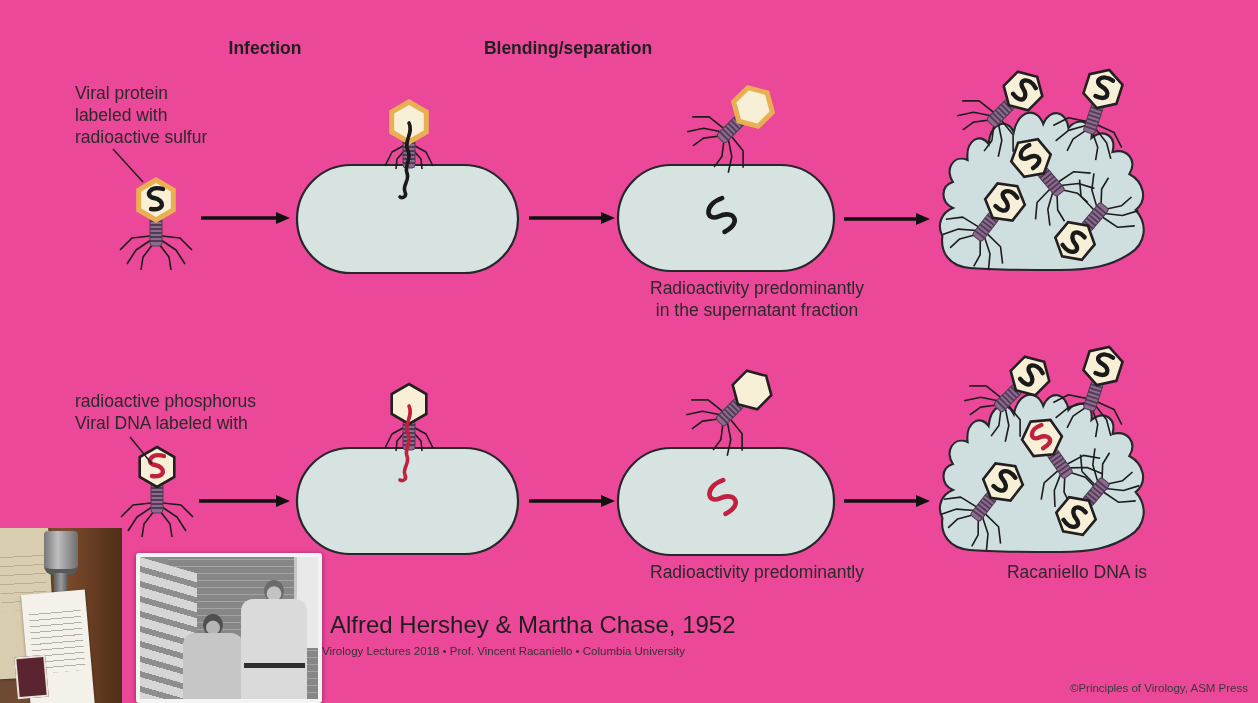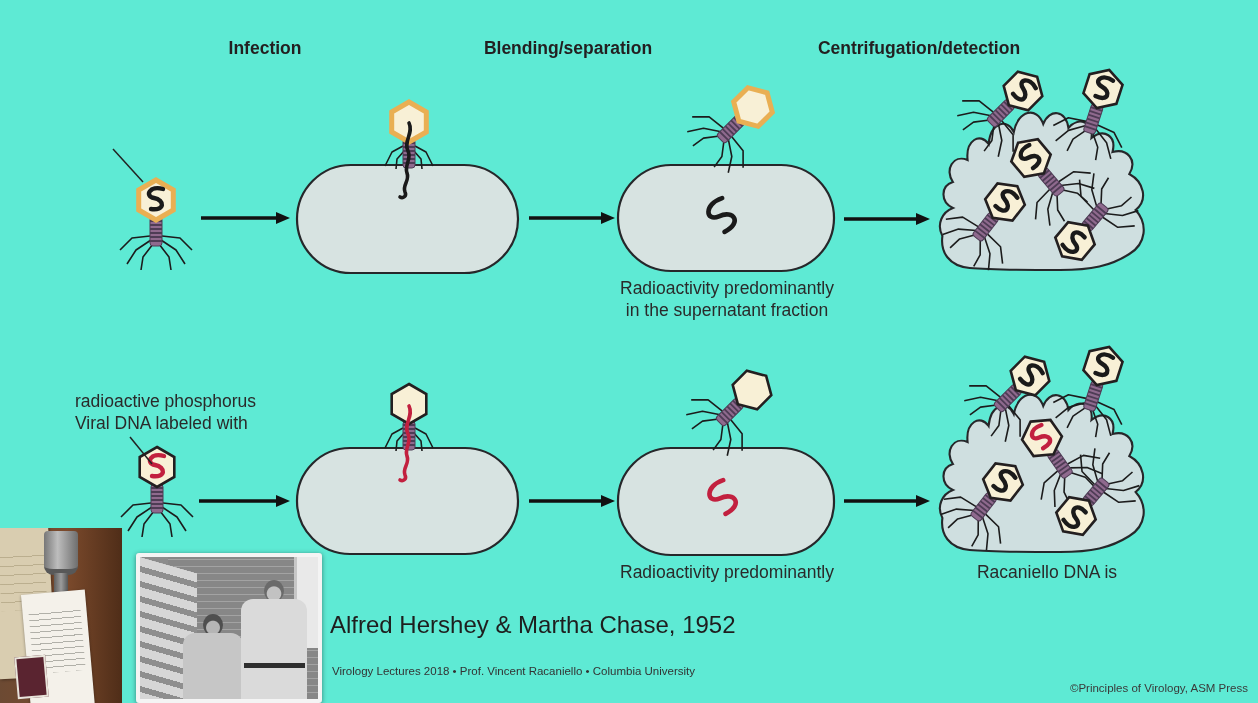--- a/index.html
+++ b/index.html
@@ -1,16 +1,16 @@
 <!DOCTYPE html>
 <html style="--cell-fill: #d7e3e1; --lysed-cell-fill: #cfdfe0; --outline: #231f20; --phage-head-fill: #f8f0d6; --phage-head-sulfur-outline: #e9af53; --tail-purple: #8f6a8e; --tail-stripe: #4e3c55; --dna-black: #1a1a1a; --dna-red: #c2203f;"><head>
 <meta charset="utf-8">
 <style>
   html,body{margin:0;padding:0;background:#ffffff;}
-  #slide{position:relative;width:1258px;height:703px;background:#5eead4;overflow:hidden;
+  #slide{position:relative;width:1258px;height:703px;background:#ec4899;overflow:hidden;
          font-family:"Liberation Sans", sans-serif;}
   #diagram-svg{position:absolute;left:0;top:0;z-index:1;}
 
   
   .cell{fill:var(--cell-fill);stroke:#26272a;stroke-width:2.2;}
   .blob{fill:var(--lysed-cell-fill);stroke:#26272a;stroke-width:2.1;}
   .hex{fill:var(--phage-head-fill);stroke:var(--outline);stroke-width:2.6;}
   .hex.sulfur{stroke:var(--phage-head-sulfur-outline);stroke-width:5;}
   .tail-fill{fill:var(--tail-purple);stroke:var(--tail-stripe);stroke-width:1;}
   .tail-stripes{stroke:var(--tail-stripe);stroke-width:1.8;fill:none;}
@@ -21,23 +21,23 @@
   .wave{stroke:var(--dna-black);stroke-width:3.6;fill:none;stroke-linecap:round;}
   .wave.red{stroke:var(--dna-red);}
   .arrow{stroke:#111;stroke-width:3.4;}
   .pointer{stroke:#222;stroke-width:1.5;}
 
   
   .hdr{position:absolute;transform:translateX(-50%);font-weight:bold;font-size:17.5px;
        color:#231f20;white-space:nowrap;z-index:3;}
   .lbl{position:absolute;font-size:17.5px;line-height:22px;color:#2a2a2a;z-index:3;white-space:nowrap;}
   .cap{position:absolute;transform:translateX(-50%);text-align:center;font-size:17.5px;
-       line-height:22px;color:#2a2a2a;z-index:3;white-space:nowrap;}
+       line-height:22px;color:#2a2a2a;z-index:3;white-space:nowrap;margin-left:30px;}
   .credit{position:absolute;left:330px;top:611px;font-size:24px;color:#1e1e1e;z-index:4;white-space:nowrap;}
-  .footer-l{position:absolute;left:322px;top:665px;font-size:11.5px;color:#333;z-index:4;white-space:nowrap;margin-left:10px;}
+  .footer-l{position:absolute;left:322px;top:645px;font-size:11.5px;color:#333;z-index:4;white-space:nowrap;}
   .footer-r{position:absolute;right:10px;top:682px;font-size:11.5px;color:#3a3a3a;z-index:4;white-space:nowrap;}
 
   
   .photo-ex{position:absolute;left:0;top:528px;width:122px;height:175px;overflow:hidden;z-index:5;
             background:linear-gradient(90deg,#6c4a33 0%,#7b4a2c 55%,#4f2d18 100%);}
   .ex-panel{position:absolute;left:-4px;top:-4px;width:46%;height:88%;background:#d9cdb0;
             transform:rotate(-3deg);box-shadow:1px 1px 3px rgba(0,0,0,.35);}
   .ex-panel-lines{margin:26px 5px 0 5px;height:60px;opacity:.6;
             background:repeating-linear-gradient(0deg,transparent 0 8px,#a79a78 8px 9px);}
   .ex-blender-cup{position:absolute;left:44px;top:3px;width:34px;height:38px;
@@ -226,22 +226,26 @@
     <line class="arrow" x1="199" y1="501" x2="277" y2="501" marker-end="url(#ah)"></line>
     <line class="arrow" x1="529" y1="501" x2="602" y2="501" marker-end="url(#ah)"></line>
     <line class="arrow" x1="844" y1="501" x2="917" y2="501" marker-end="url(#ah)"></line>
 
     <line class="pointer" x1="113" y1="149" x2="143" y2="182"></line>
     <line class="pointer" x1="130" y1="437" x2="152" y2="464"></line>
   </svg>
 
   <div class="hdr" style="left:265px;top:38px">Infection</div>
   <div class="hdr" style="left:568px;top:38px">Blending/separation</div>
-  <div class="hdr" style="left:919px;top:38px">Centrifugation/detection</div>
-
+
+  <div class="lbl" style="left:75px;top:82px">
+    <div>Viral protein</div>
+    <div>labeled with</div>
+    <div>radioactive sulfur</div>
+  </div>
   <div class="lbl" style="left:75px;top:390px">
     <div>radioactive phosphorus</div>
     <div>Viral DNA labeled with</div>
   </div>
 
   <div class="cap" style="left:727px;top:277px">
     <div>Radioactivity predominantly</div>
     <div>in the supernatant fraction</div>
   </div>
   <div class="cap" style="left:727px;top:561px">

